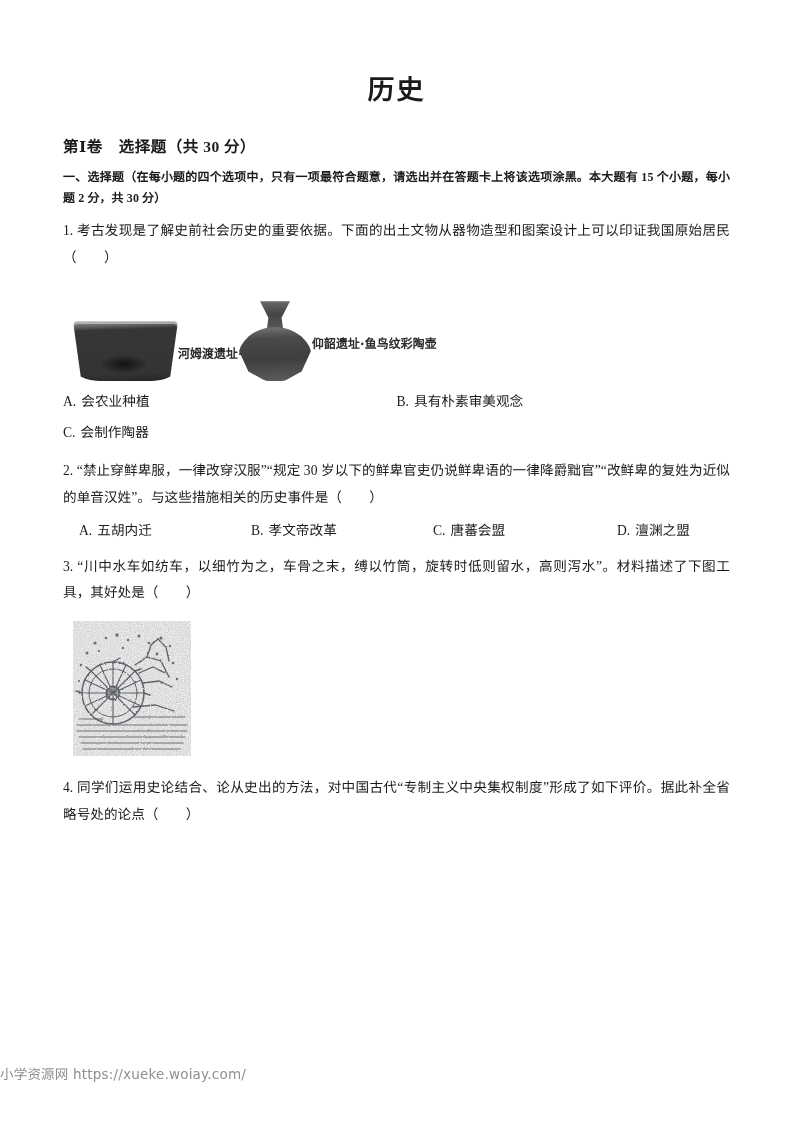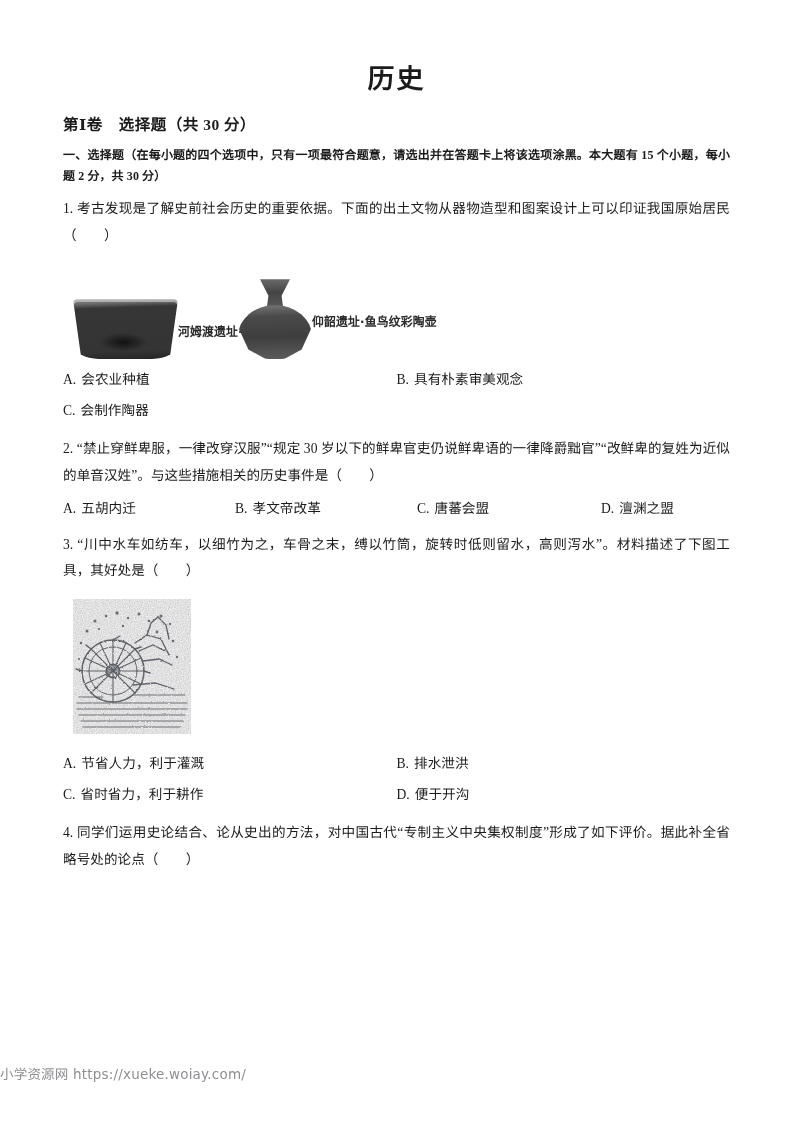--- a/index.html
+++ b/index.html
@@ -24,21 +24,21 @@
   }
   .content {
     position: absolute;
     left: 63px;
     top: 0;
     width: 667px;
   }
 
   
   .doc-title {
-    margin: 4px;
+    margin: 15px;
     padding-top: 58px;
     text-align: center;
     font-size: 27px;
     font-weight: bold;
     letter-spacing: 2px;
     line-height: 1.25;
     font-family: "DejaVu Serif", "Liberation Serif", serif;
   }
   .paper-part {
     margin: 0;
@@ -87,21 +87,21 @@
   .opts-2col .opt .label { margin-right: 5px; }
 
   
   .opts-row {
     display: flex;
     margin-top: 4px;
     font-size: 13.6px;
     line-height: 2.3;
   }
   .opts-row .opt { white-space: nowrap; }
-  .opts-row .opt.c1 { width: 172px; }
+  .opts-row .opt.c1 { width: 172px; margin-left: 16px; }
   .opts-row .opt.c2 { width: 182px; }
   .opts-row .opt.c3 { width: 184px; }
   .opts-row .opt.c4 { width: auto; }
   .opts-row .opt .label { margin-right: 5px; }
 
   
   .artifact-row {
     display: flex;
     align-items: flex-end;
     justify-content: flex-start;
@@ -387,34 +387,20 @@
             <circle cx="100" cy="42" r="1.3"></circle>
               <circle cx="8" cy="44" r="1.2"></circle>
             <circle cx="104" cy="58" r="1.2"></circle>
               <circle cx="6" cy="60" r="1.1"></circle>
           </g>
 
           <rect x="0" y="0" width="118" height="135" filter="url(#grain)" opacity="0.55"></rect>
         </svg>
       </div>
 
-      <div class="opts-2col">
-        <div class="opt">
-          <span class="label">A.</span><span>节省人力，利于灌溉</span>
-        </div>
-        <div class="opt">
-          <span class="label">B.</span><span>排水泄洪</span>
-        </div>
-        <div class="opt">
-          <span class="label">C.</span><span>省时省力，利于耕作</span>
-        </div>
-        <div class="opt">
-          <span class="label">D.</span><span>便于开沟</span>
-        </div>
-      </div>
     </div>
 
     <div class="question">
       <p class="q-stem">4. 同学们运用史论结合、论从史出的方法，对中国古代“专制主义中央集权制度”形成了如下评价。据此补全省略号处的论点（　　）</p>
 
     </div>
 
   </div>
 
   <div class="watermark">小学资源网 https://xueke.woiay.com/</div>

